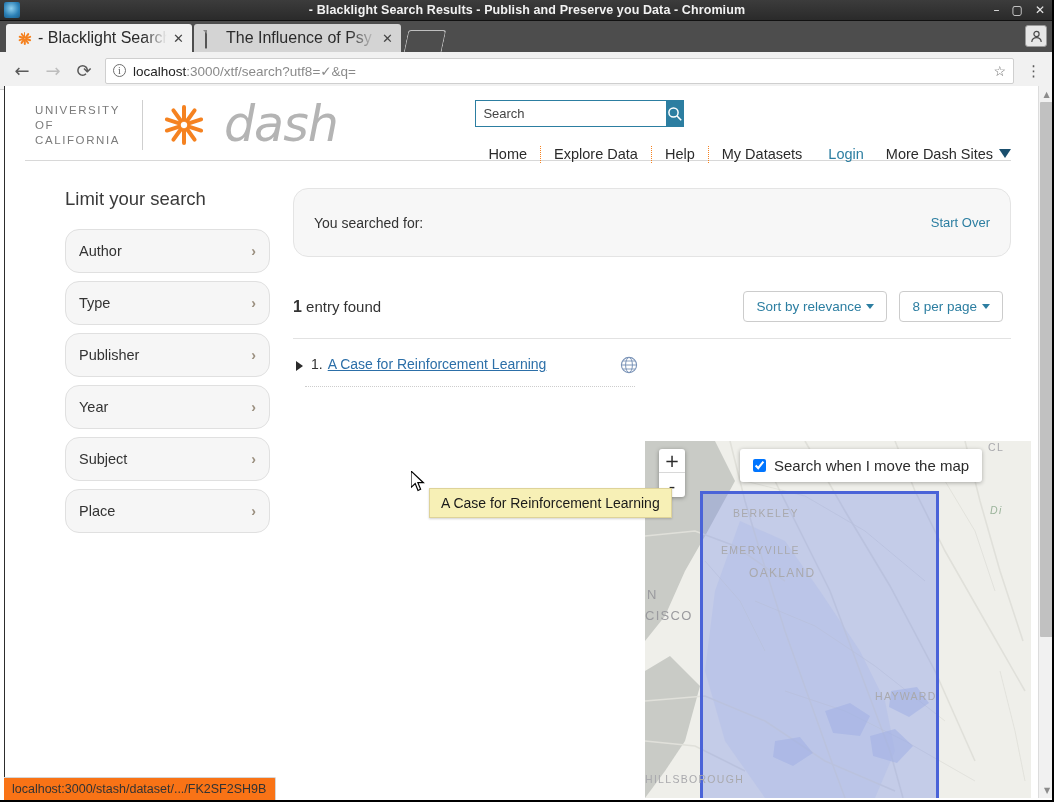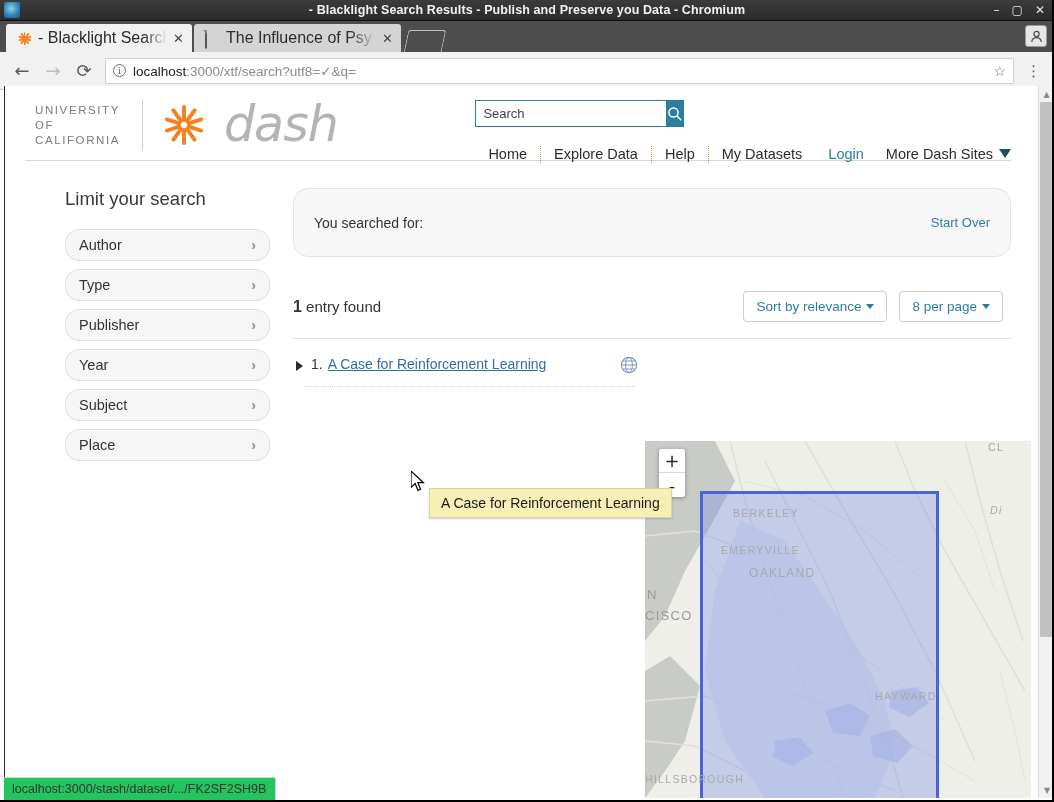--- a/index.html
+++ b/index.html
@@ -153,21 +153,21 @@
   }
   .header-rule { height: 1px; background: #d8d8d8; margin: 10px 20px 0 20px; }
 
   
   .content { display: flex; padding: 22px 20px 0 20px; }
   .sidebar { width: 245px; flex: 0 0 auto; padding-left: 40px; }
   .sidebar h2 {
     font-size: 18.5px; font-weight: normal; color: #3a3a3a; margin-bottom: 19px;
   }
   .facet {
-    height: 32px; background: #f6f6f6; border: 1px solid #e0e0e0;
+    height: 44px; background: #f6f6f6; border: 1px solid #e0e0e0;
     border-radius: 14px; display: flex; align-items: center;
     padding: 0 13px; margin-bottom: 8px; font-size: 14.5px; color: #333;
   }
   .facet .chev { margin-left: auto; color: #9a8f7f; font-size: 14px; font-weight: bold; }
 
   .results { flex: 1 1 auto; padding-left: 23px; position: relative; }
   .searched-box {
     background: #f7f7f7; border: 1px solid #e4e4e4; border-radius: 15px;
     height: 69px; display: flex; align-items: center; padding: 0 20px;
     font-size: 14px; color: #333;
@@ -256,21 +256,21 @@
     color: #8c8c8c; font-size: 8px; font-family: "DejaVu Sans", sans-serif;
   }
   .sb-thumb {
     position: absolute; left: 1px; top: 16px; width: 14px; height: 535px;
     background: #c1c1c1; border-radius: 1px;
   }
 
   
   .statusbar {
     position: absolute; left: 4px; bottom: 2px; z-index: 60;
-    background: #22c55e; border: 1px solid #d6d6d6; border-left: none; border-bottom: none;
+    background: #f97316; border: 1px solid #d6d6d6; border-left: none; border-bottom: none;
     padding: 4px 9px 4px 8px; font-size: 12.5px; color: #333;
     border-top-right-radius: 2px;
   }
   .bottom-edge { position: absolute; left:0; bottom: 0; width: 1054px; height: 2px; background: #000; }
   .right-edge { position: absolute; right:0; top: 0; width: 2px; height: 802px; background: #000; }
 </style>
 </head>
 <body>
 
 <div class="window">
@@ -480,20 +480,24 @@
         <div class="map-label" style="left:2px; top:146px; font-size:13px; color:#9a9a9e;">N</div>
         <div class="map-label" style="left:0px; top:167px; font-size:13px; color:#9a9a9e;">CISCO</div>
         <div class="map-label" style="left:230px; top:249px;">HAYWARD</div>
         <div class="map-label" style="left:0px; top:332px;">HILLSBOROUGH</div>
 
         <div class="zoom-ctl">
           <div>+</div>
           <div>-</div>
         </div>
 
+        <div class="map-check">
+          <input type="checkbox" checked="" style="">
+          <span>Search when I move the map</span>
+        </div>
       </div>
 
       <div class="tooltip">A Case for Reinforcement Learning</div>
 
       <div class="cursor">
         <svg width="16" height="22" viewBox="0 0 16 22">
           <polygon points="0,0 0,16.5 4.2,12.6 7,19.5 9.6,18.3 6.9,11.7 12.4,11.7" fill="#fff" stroke="#000" stroke-width="1.2"></polygon>
         </svg>
       </div>
 

